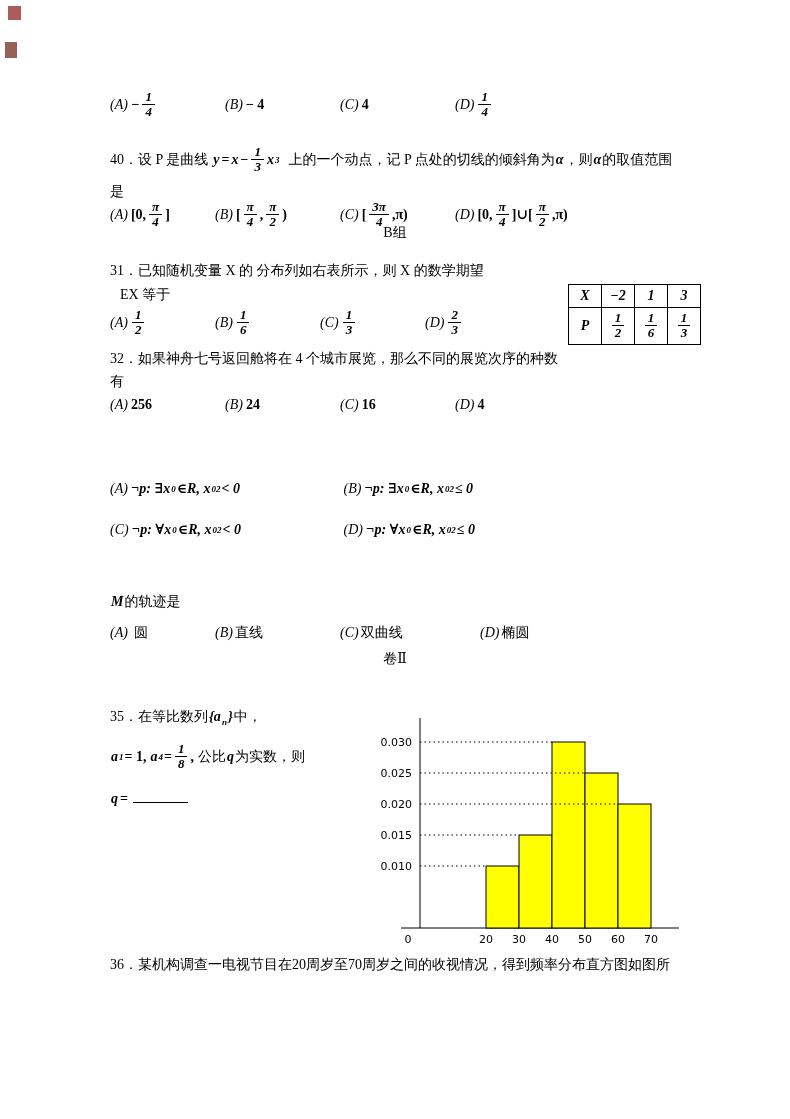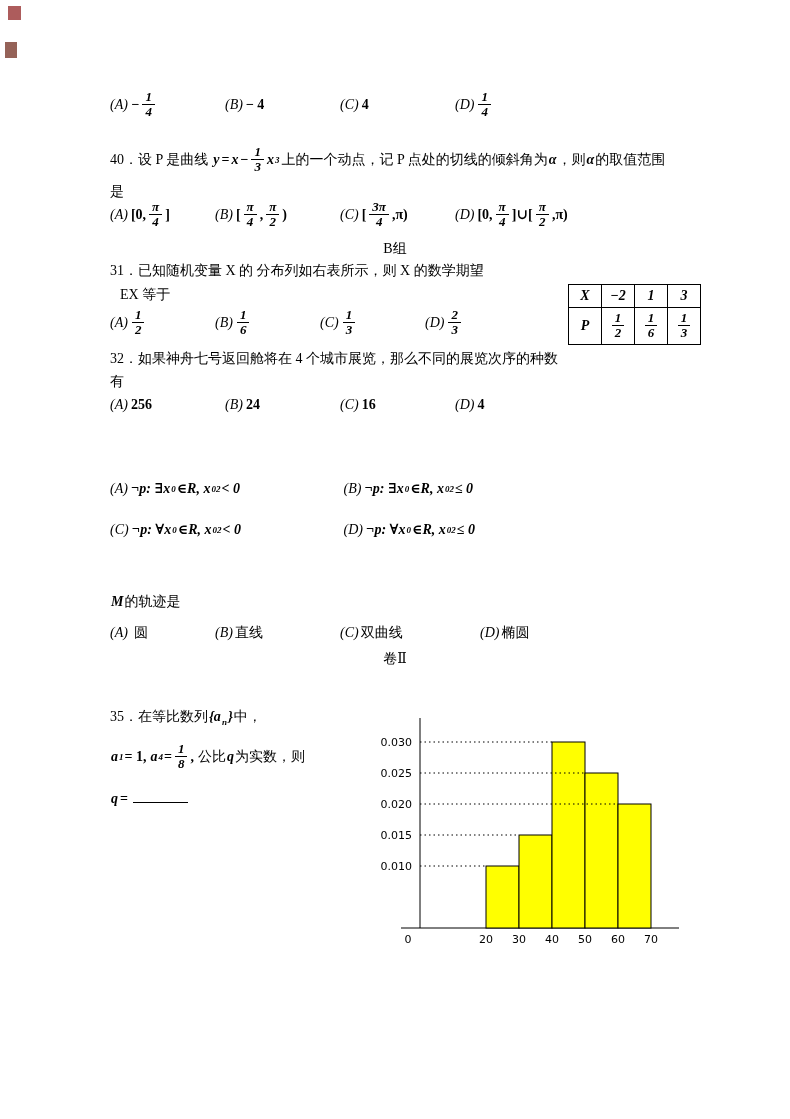--- a/index.html
+++ b/index.html
@@ -65,21 +65,21 @@
     <span class="math" style="margin-left:5px">y</span>
     <span class="bold">=</span>
     <span class="math">x</span>
     <span class="bold">−</span>
     <span class="frac">
         <span class="num">1</span>
         <span class="den">3</span>
       </span>
     <span class="math">x</span>
       <sup>3</sup>
-    <span style="margin-left:2px">上的一个动点，记 P 点处的切线的倾斜角为</span>
+    <span style="margin-left:9px">上的一个动点，记 P 点处的切线的倾斜角为</span>
     <span class="math">α</span>
     <span>，则</span>
     <span class="math">α</span>
     <span>的取值范围</span>
   </div>
   <div class="abs" style="left:110px;top:183px">是</div>
 
   <div class="abs row" style="left:110px;top:200px">
     <span class="opt" style="width:105px">
       <span class="lbl">(A)</span>
@@ -122,21 +122,21 @@
         </span>
       <span class="bold">]∪[</span>
       <span class="frac">
           <span class="num">π</span>
           <span class="den">2</span>
         </span>
       <span class="bold">,π)</span>
     </span>
   </div>
 
-  <div class="abs center" style="top:240px">B组</div>
+  <div class="abs center" style="top:224px">B组</div>
 
   <div class="abs" style="left:110px;top:262px">31．已知随机变量 X 的 分布列如右表所示，则 X 的数学期望</div>
   <div class="abs" style="left:120px;top:286px">EX 等于</div>
   <div class="abs row" style="left:110px;top:308px">
     <span class="opt" style="width:105px">
       <span class="lbl">(A)</span>
       <span class="frac">
           <span class="num">1</span>
           <span class="den">2</span>
         </span>
@@ -319,14 +319,15 @@
       <text x="67" y="36" text-anchor="end" font-size="11">0.030</text>
       <text x="63" y="233" text-anchor="middle" font-size="11">0</text>
       <text x="141" y="233" text-anchor="middle" font-size="11">20</text>
       <text x="174" y="233" text-anchor="middle" font-size="11">30</text>
       <text x="207" y="233" text-anchor="middle" font-size="11">40</text>
       <text x="240" y="233" text-anchor="middle" font-size="11">50</text>
       <text x="273" y="233" text-anchor="middle" font-size="11">60</text>
       <text x="306" y="233" text-anchor="middle" font-size="11">70</text>
     </svg>
 
+  <div class="abs" style="left:110px;top:956px">36．某机构调查一电视节目在20周岁至70周岁之间的收视情况，得到频率分布直方图如图所</div>
 
 </div>
 
 </body></html>

